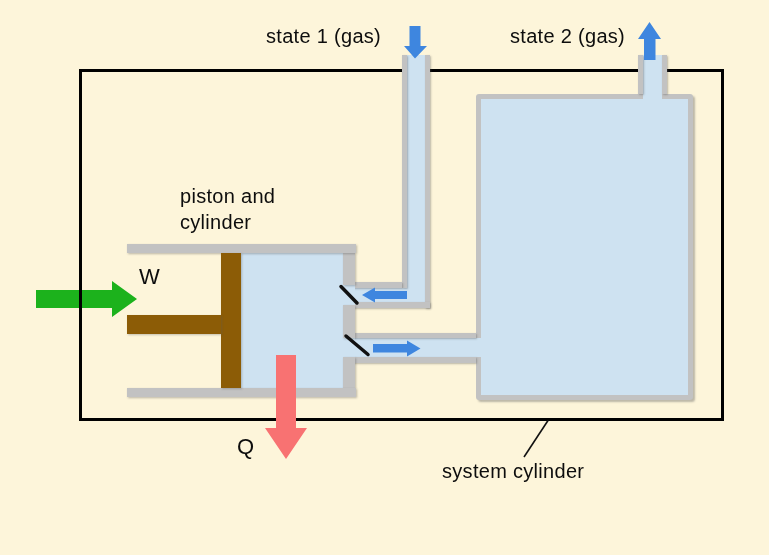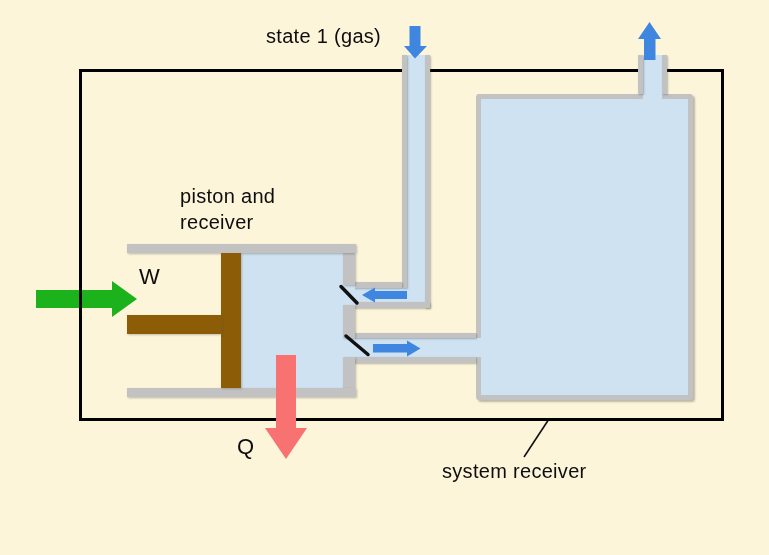--- a/index.html
+++ b/index.html
@@ -126,22 +126,23 @@
     <polygon points="649.5,22 661,39 655.5,39 655.5,60 644,60 644,39 638,39" style="fill:var(--flow-blue)"></polygon>
 
     <line x1="341" y1="286.5" x2="357" y2="303" stroke="#111111" stroke-width="3.5" stroke-linecap="round"></line>
     <line x1="346" y1="336" x2="368" y2="354.5" stroke="#111111" stroke-width="3.5" stroke-linecap="round"></line>
 
     <line x1="548" y1="420.5" x2="524" y2="457" stroke="#111111" stroke-width="1.6"></line>
   </svg>
 
   <div class="layer z5">
     <div class="lbl lbl-state1">state 1 (gas)</div>
+    <div class="lbl lbl-state2">state 2 (gas)</div>
     <div class="lbl lbl-piston">
       <div>piston and</div>
-      <div>receiver</div>
+      <div>cylinder</div>
     </div>
     <div class="lbl lbl-w">W</div>
     <div class="lbl lbl-q">Q</div>
-    <div class="lbl lbl-sysbound">system receiver</div>
+    <div class="lbl lbl-sysbound">system cylinder</div>
   </div>
 
 </div>
 
 </body></html>

